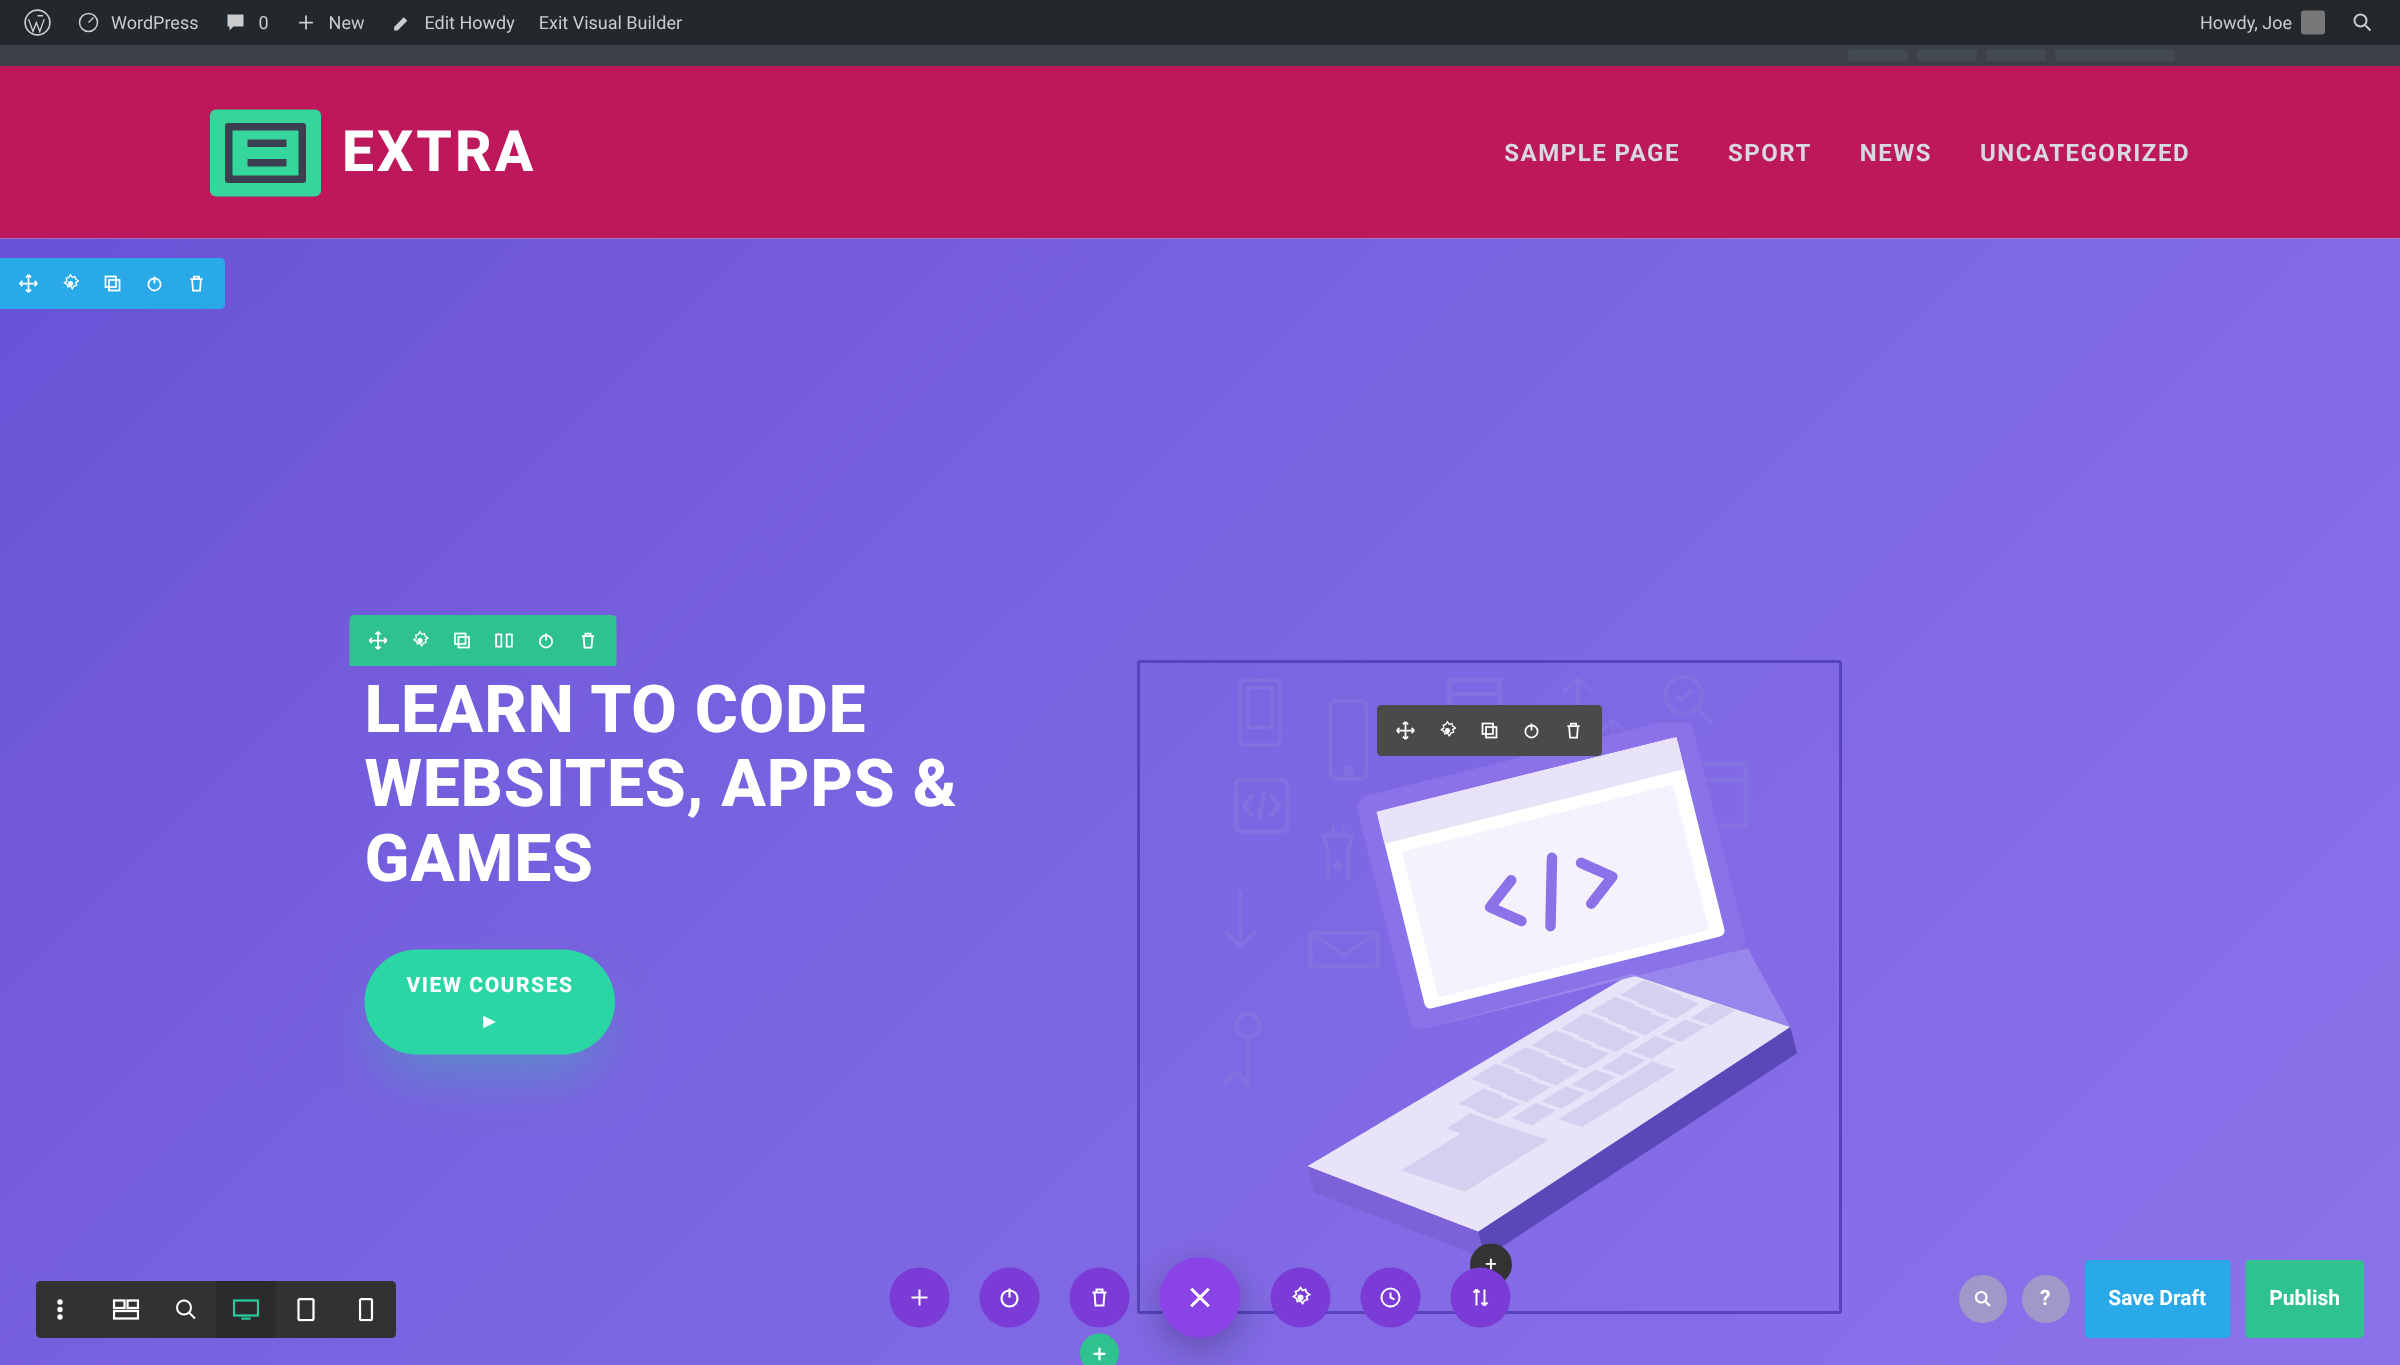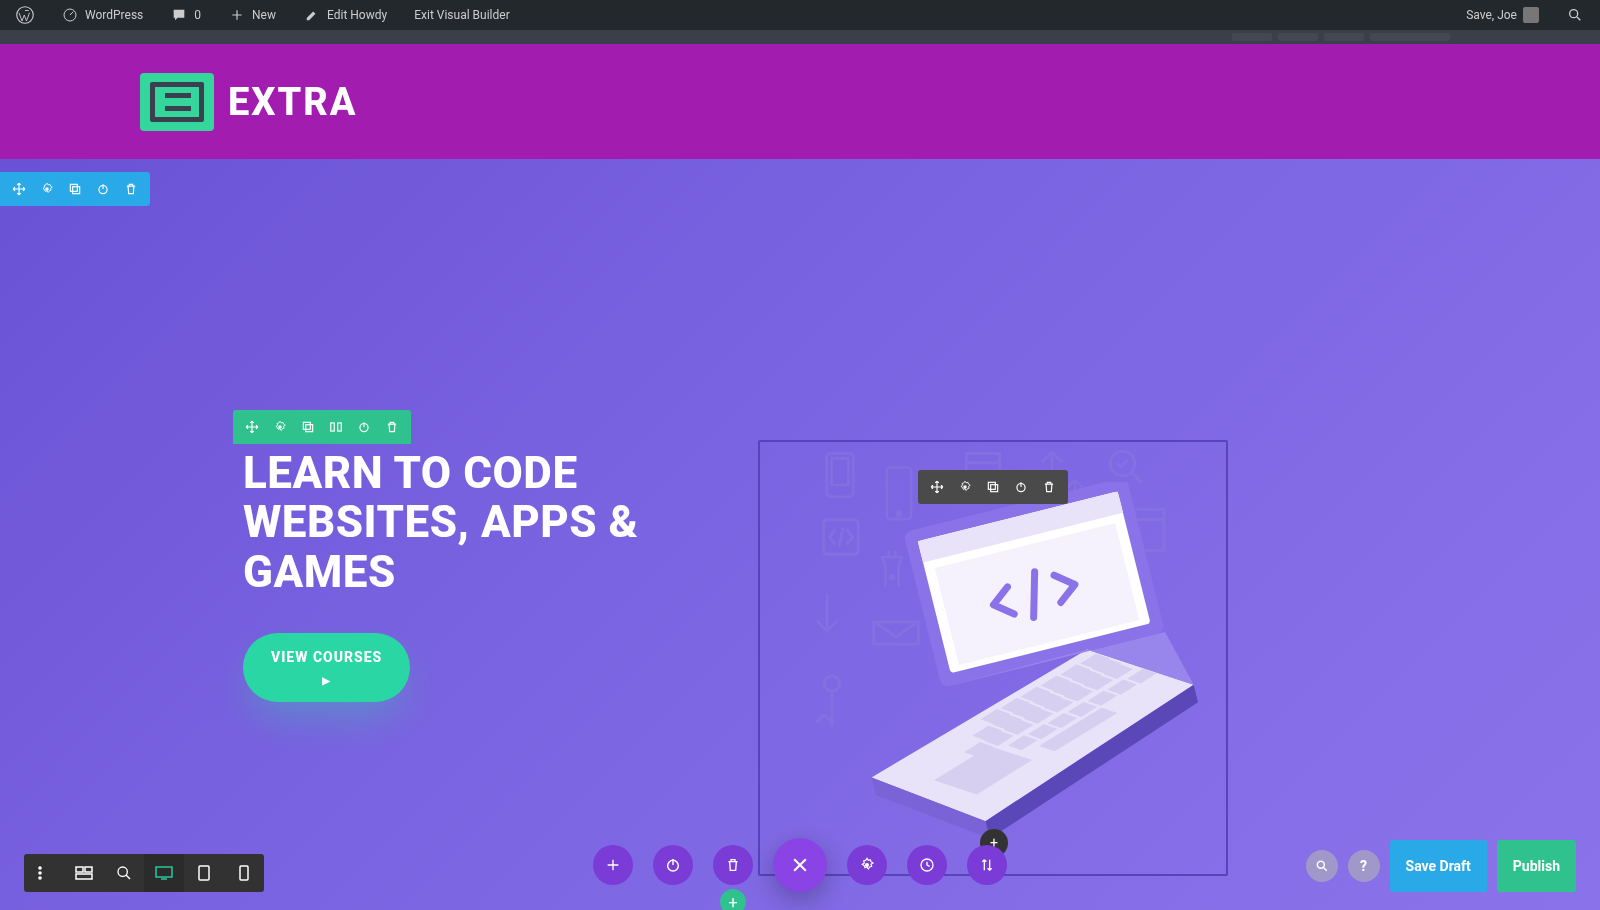--- a/index.html
+++ b/index.html
@@ -1,30 +1,30 @@
 <!DOCTYPE html>
 <html><head>
 <meta charset="utf-8">
 <style>
 * { margin: 0; padding: 0; box-sizing: border-box; }
 body { font-family: -apple-system, BlinkMacSystemFont, "Segoe UI", Roboto, Arial, sans-serif; width: 1600px; height: 910px; overflow: hidden; }
 
 
 .wp-admin-bar { background: #23282d; height: 30px; display: flex; align-items: center; justify-content: space-between; padding: 0 8px; color: #ccc; font-size: 12px; }
-.wp-admin-left, .wp-admin-right { display: flex; align-items: center; gap: 11px; }
+.wp-admin-left, .wp-admin-right { display: flex; align-items: center; gap: 0; }
 .wp-admin-item { display: flex; align-items: center; gap: 6px; padding: 0 8px; height: 30px; cursor: pointer; }
 .wp-icon { width: 18px; height: 18px; display: flex; align-items: center; justify-content: center; }
 .wp-admin-right .avatar { width: 16px; height: 16px; background: #777; border-radius: 2px; }
 
 
 .secondary-bar { background: #3a3f4a; height: 14px; display:flex; justify-content:flex-end; align-items:center; padding-right: 150px; }
 .sec-pill { width:40px; height:8px; background:#5a5f6a; margin-left:6px; border-radius:2px; opacity:.3; }
 
 
-.site-header { background: #a21caf; height: 115px; display: flex; align-items: center; justify-content: space-between; padding: 0 140px; }
+.site-header { background: #be185d; height: 115px; display: flex; align-items: center; justify-content: space-between; padding: 0 140px; }
 .site-logo { display: flex; align-items: center; gap: 14px; }
 .logo-mark { width: 74px; height: 58px; background: #35d69b; border-radius: 4px; display: flex; align-items: center; justify-content: center; }
 .logo-inner { width: 54px; height: 40px; border: 5px solid #3a4050; border-radius: 2px; position: relative; }
 .logo-inner::before, .logo-inner::after { content: ""; position: absolute; background: #3a4050; height: 5px; }
 .logo-inner::before { width: 26px; top: 6px; left: 10px; }
 .logo-inner::after { width: 26px; bottom: 6px; left: 10px; }
 .logo-text { color: #fff; font-size: 38px; font-weight: 800; letter-spacing: 2px; }
 .site-nav { display: flex; gap: 32px; }
 .site-nav a { color: #d7d9de; text-decoration: none; font-size: 16px; font-weight: 700; letter-spacing: 1px; }
 
@@ -122,21 +122,21 @@
           </svg>
       </span>
       <span>Edit Howdy</span>
     </div>
     <div class="wp-admin-item">
       <span>Exit Visual Builder</span>
     </div>
   </div>
   <div class="wp-admin-right">
     <div class="wp-admin-item">
-      <span>Save, Joe</span>
+      <span>Howdy, Joe</span>
       <span class="avatar"></span>
     </div>
     <div class="wp-admin-item">
       <span class="wp-icon">
         <svg width="16" height="16" viewBox="0 0 24 24" fill="none" stroke="#ccc" stroke-width="2">
             <circle cx="10" cy="10" r="6"></circle>
             <path d="M15 15l5 5"></path>
           </svg>
       </span>
     </div>
@@ -150,20 +150,26 @@
     <div class="sec-pill" style="width:80px"></div>
 </div>
 
 <div class="site-header">
   <div class="site-logo">
     <div class="logo-mark">
         <div class="logo-inner"></div>
       </div>
     <div class="logo-text">EXTRA</div>
   </div>
+  <nav class="site-nav">
+    <a>SAMPLE PAGE</a>
+    <a>SPORT</a>
+    <a>NEWS</a>
+    <a>UNCATEGORIZED</a>
+  </nav>
 </div>
 
 <div class="hero">
 
   <div class="section-toolbar">
     <div class="tb-btn">
         <svg width="14" height="14" viewBox="0 0 24 24" fill="none" stroke="#fff" stroke-width="2">
           <path d="M12 2v20M2 12h20M12 2l-3 3M12 2l3 3M12 22l-3-3M12 22l3-3M2 12l3-3M2 12l3 3M22 12l-3-3M22 12l-3 3"></path>
         </svg>
       </div>

